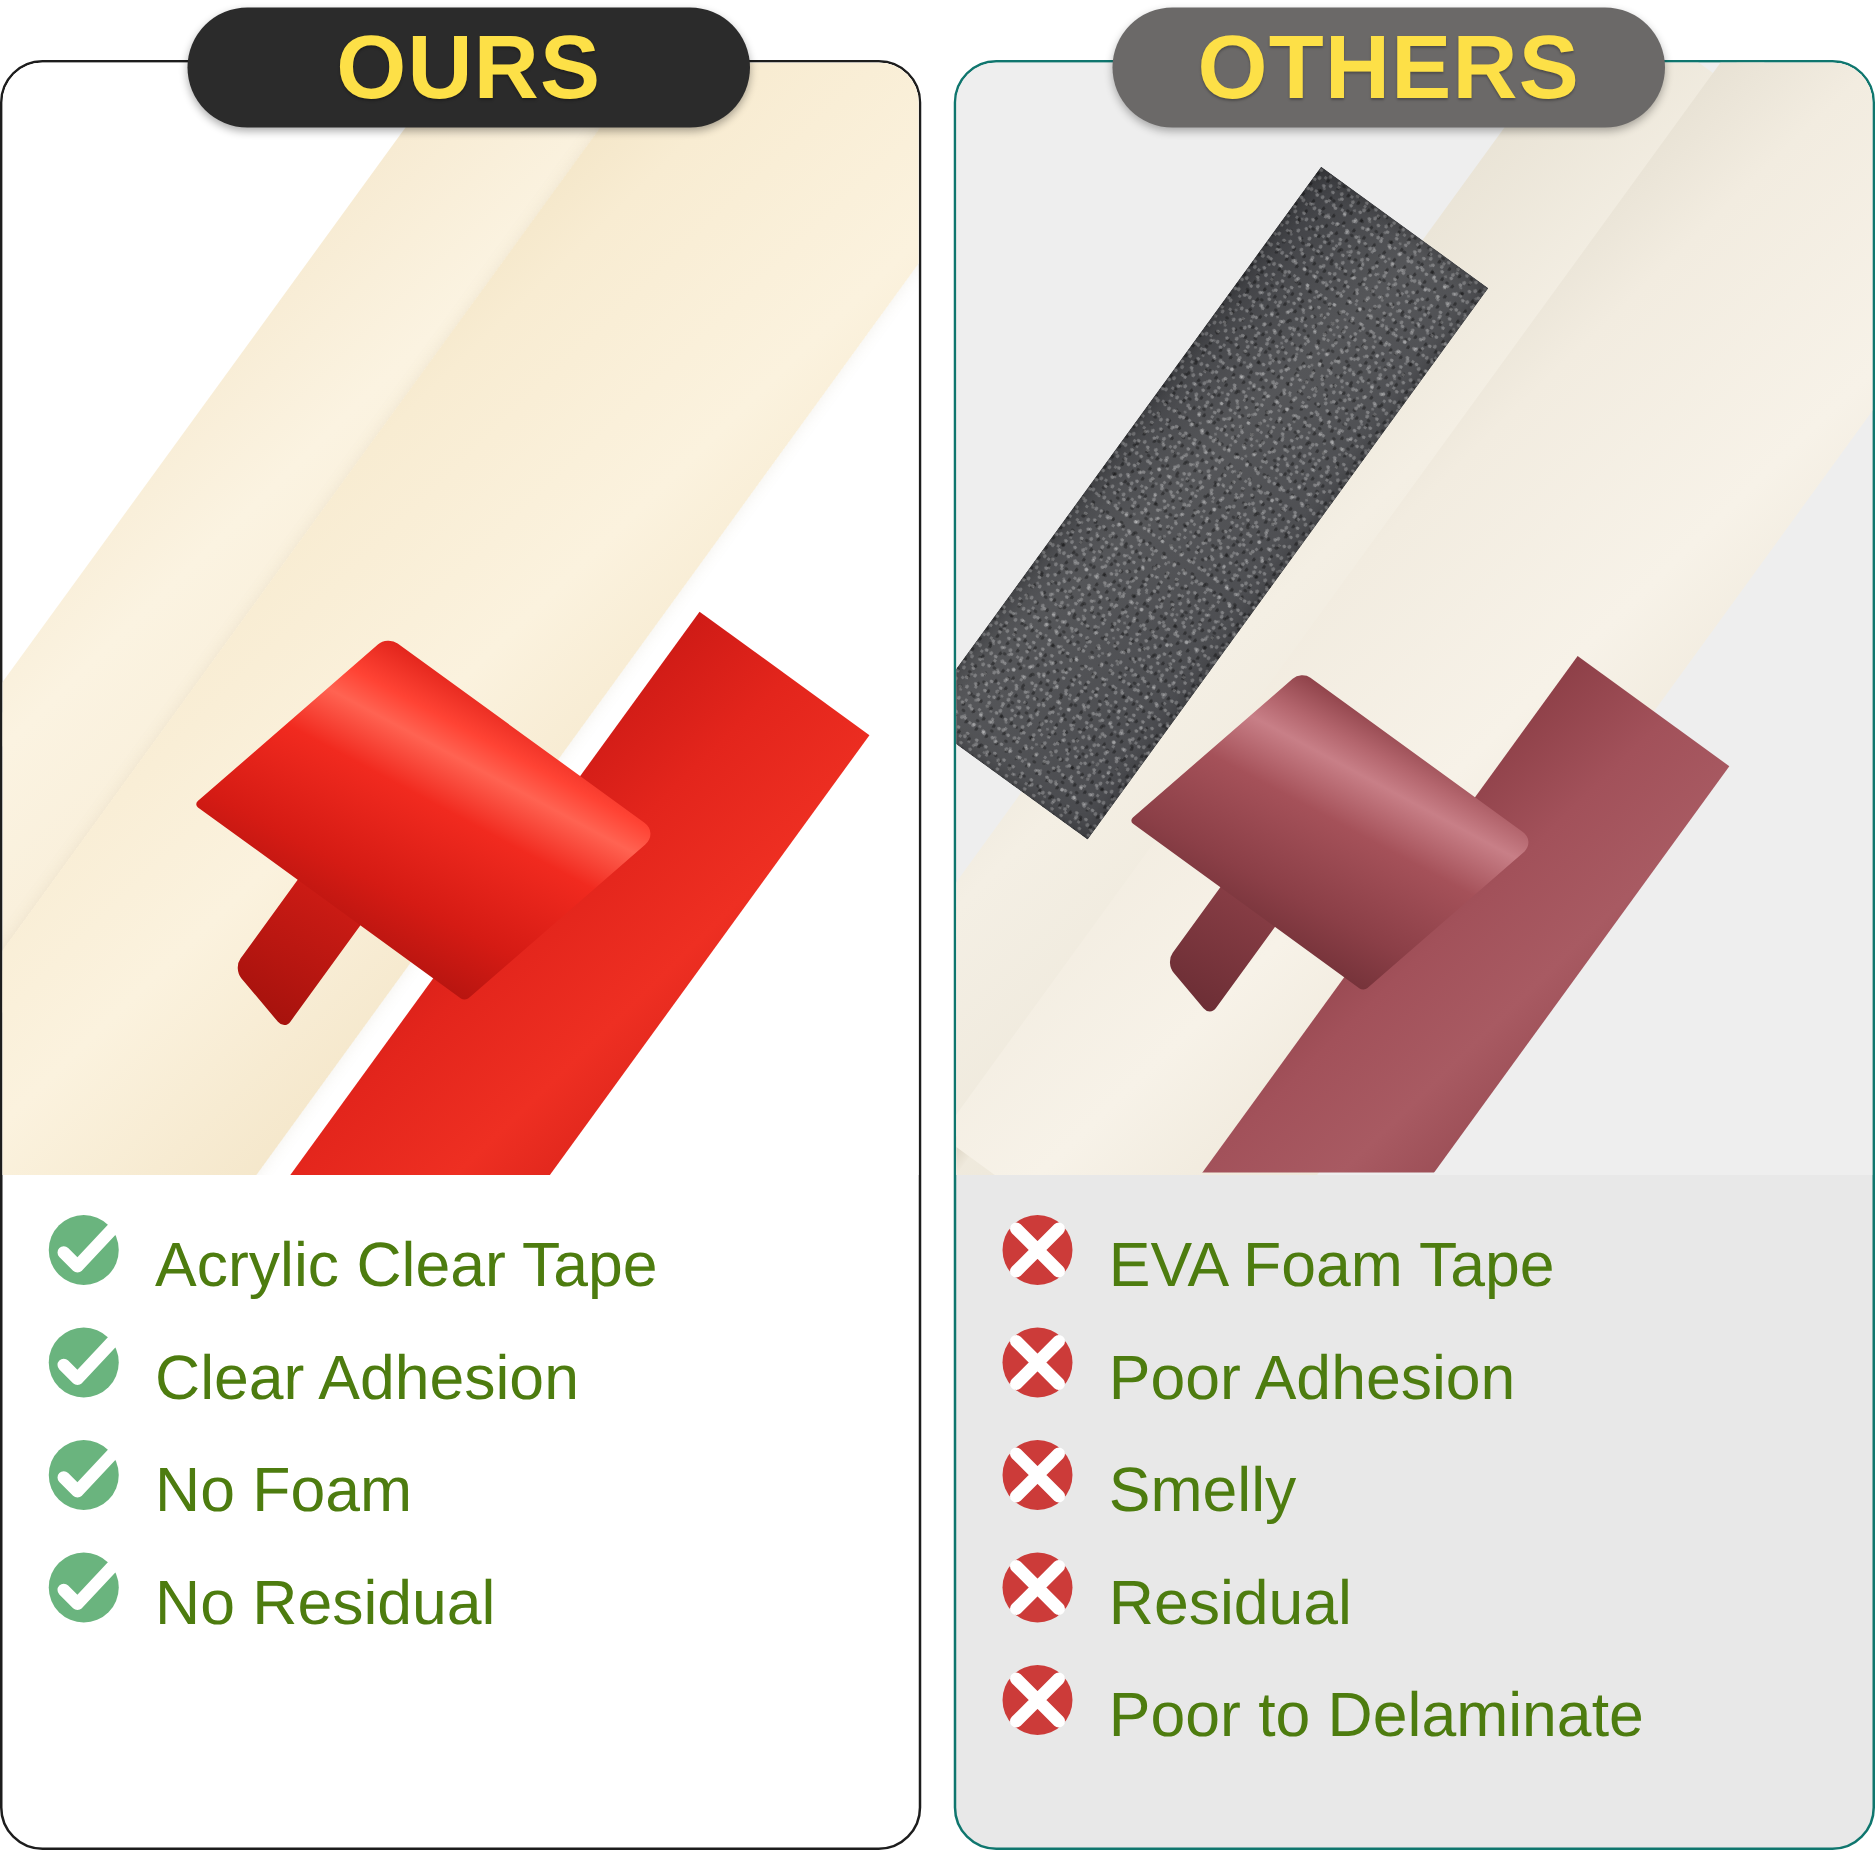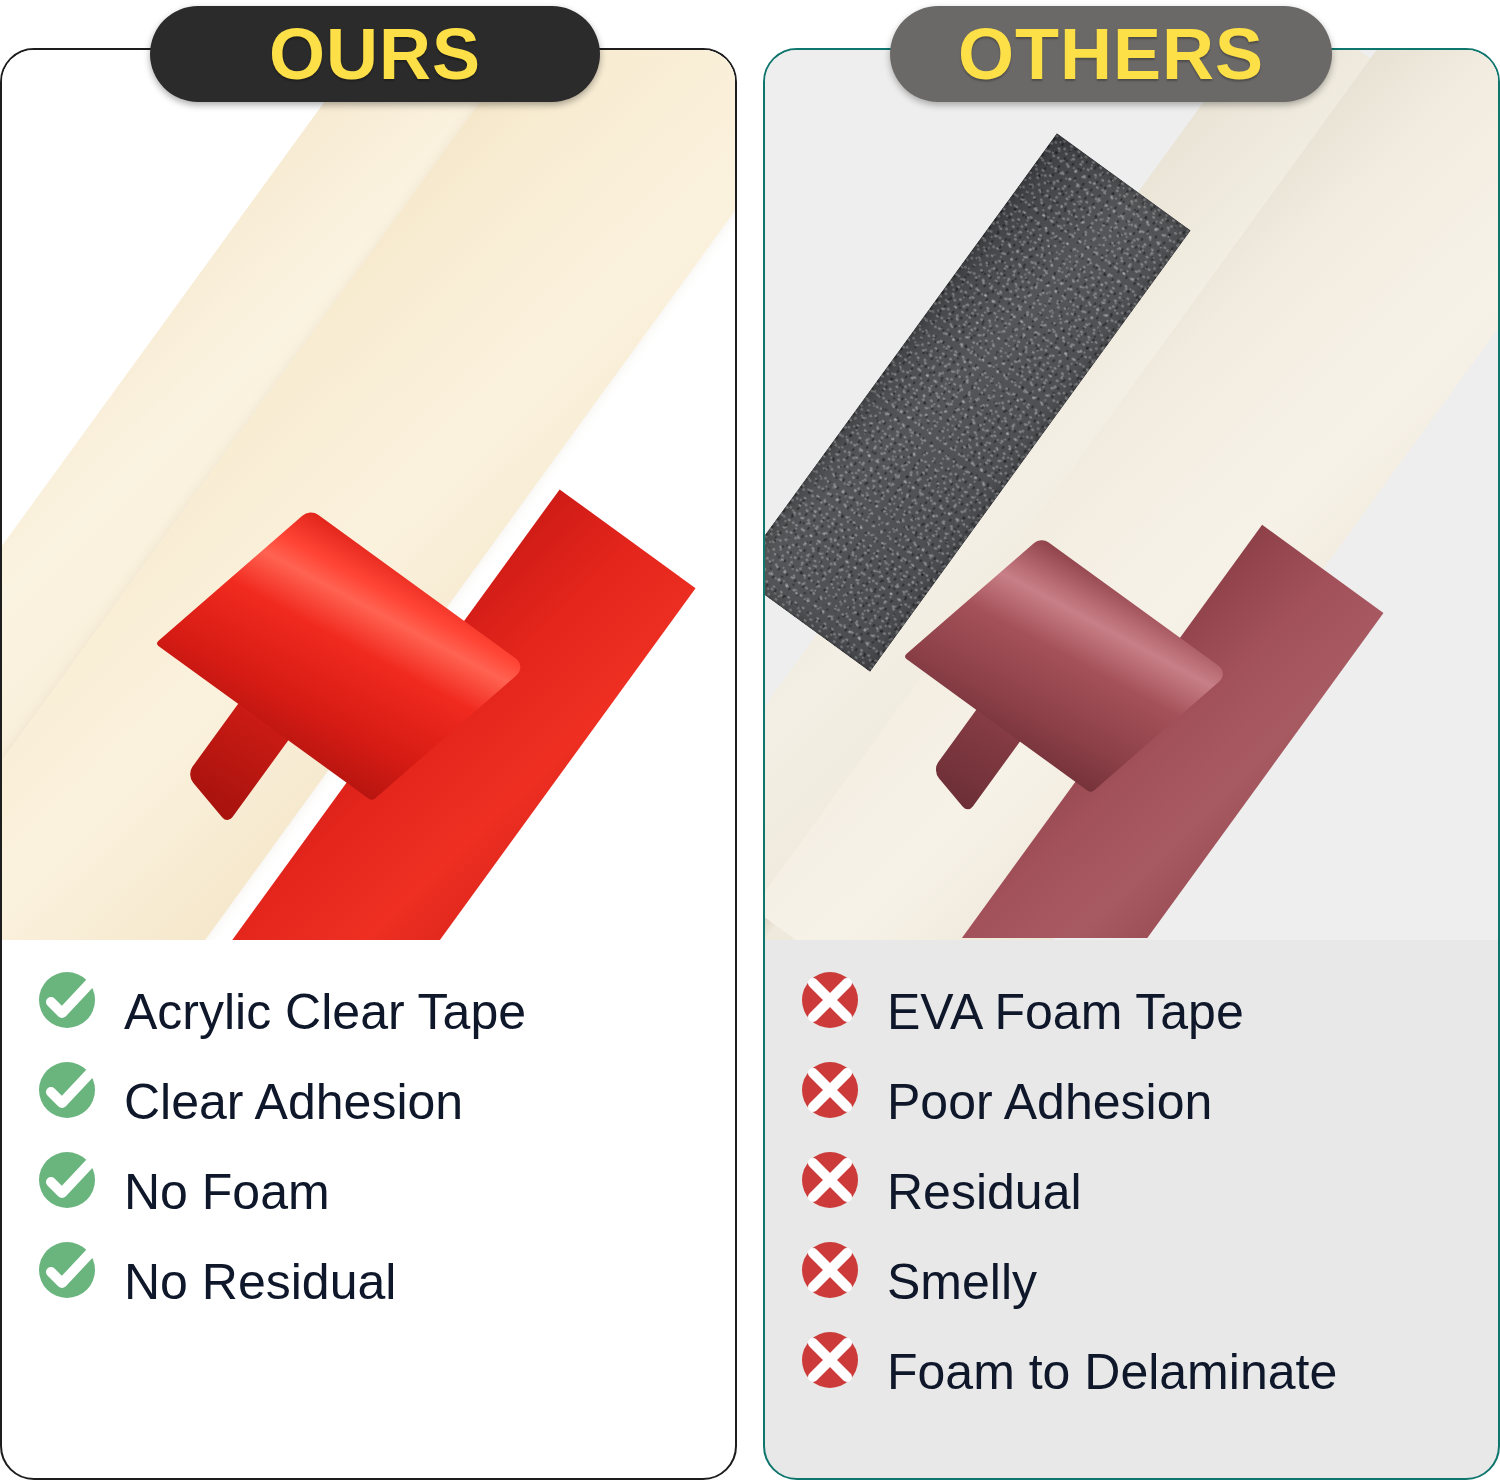--- a/index.html
+++ b/index.html
@@ -263,21 +263,21 @@
   }
   .feature-icon {
     flex: 0 0 auto;
     width: 62px;
     height: 62px;
     position: relative;
   }
   .feature-icon svg { display: block; width: 62px; height: 62px; overflow: visible; }
   .feature-label {
     font-size: 50px;
-    color: #0f172a;
+    color: #4d7c0f;
     line-height: 1;
     white-space: nowrap;
     margin-top: 24px;
   }
 </style>
 </head>
 <body>
 
 <div class="comparison">
 
@@ -363,39 +363,39 @@
         </span>
         <span class="feature-label">Poor Adhesion</span>
       </li>
       <li class="feature-row">
         <span class="feature-icon">
           <svg viewBox="0 0 62 62" aria-hidden="true">
             <circle cx="31" cy="31" r="28" fill="#cc3b39"></circle>
             <path d="M14 14 L48 48 M48 14 L14 48" fill="none" stroke="#ffffff" stroke-width="10" stroke-linecap="round"></path>
           </svg>
         </span>
-        <span class="feature-label">Residual</span>
+        <span class="feature-label">Smelly</span>
       </li>
       <li class="feature-row">
         <span class="feature-icon">
           <svg viewBox="0 0 62 62" aria-hidden="true">
             <circle cx="31" cy="31" r="28" fill="#cc3b39"></circle>
             <path d="M14 14 L48 48 M48 14 L14 48" fill="none" stroke="#ffffff" stroke-width="10" stroke-linecap="round"></path>
           </svg>
         </span>
-        <span class="feature-label">Smelly</span>
+        <span class="feature-label">Residual</span>
       </li>
       <li class="feature-row">
         <span class="feature-icon">
           <svg viewBox="0 0 62 62" aria-hidden="true">
             <circle cx="31" cy="31" r="28" fill="#cc3b39"></circle>
             <path d="M14 14 L48 48 M48 14 L14 48" fill="none" stroke="#ffffff" stroke-width="10" stroke-linecap="round"></path>
           </svg>
         </span>
-        <span class="feature-label">Foam to Delaminate</span>
+        <span class="feature-label">Poor to Delaminate</span>
       </li>
     </ul>
   </section>
 </div>
 
 <div style="position:absolute;left:0;top:0;width:1500px;height:1480px;pointer-events:none;overflow:hidden;">
   <div style="position:absolute;left:763px;top:48px;width:737px;height:890px;overflow:hidden;border-radius:34px 34px 0 0;">
     <div class="strip oth-red-band" style="left:282px;top:455px;"></div>
     <div class="strip oth-red-curl-tip" style="left:189px;top:655px;"></div>
     <div class="strip oth-red-curl" style="left:187px;top:528px;"></div>

